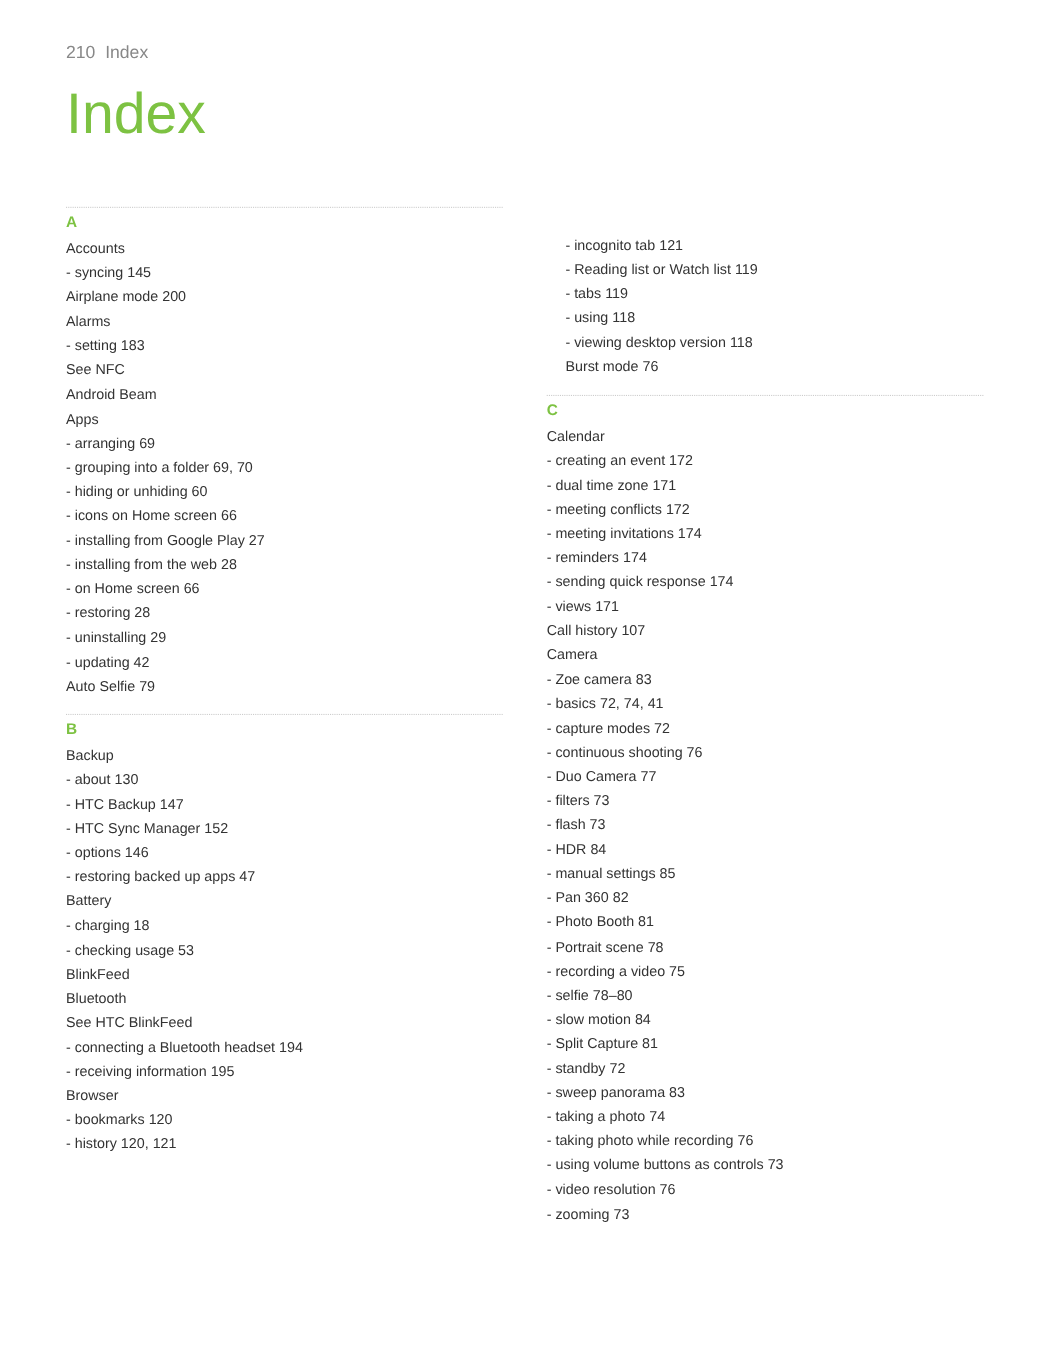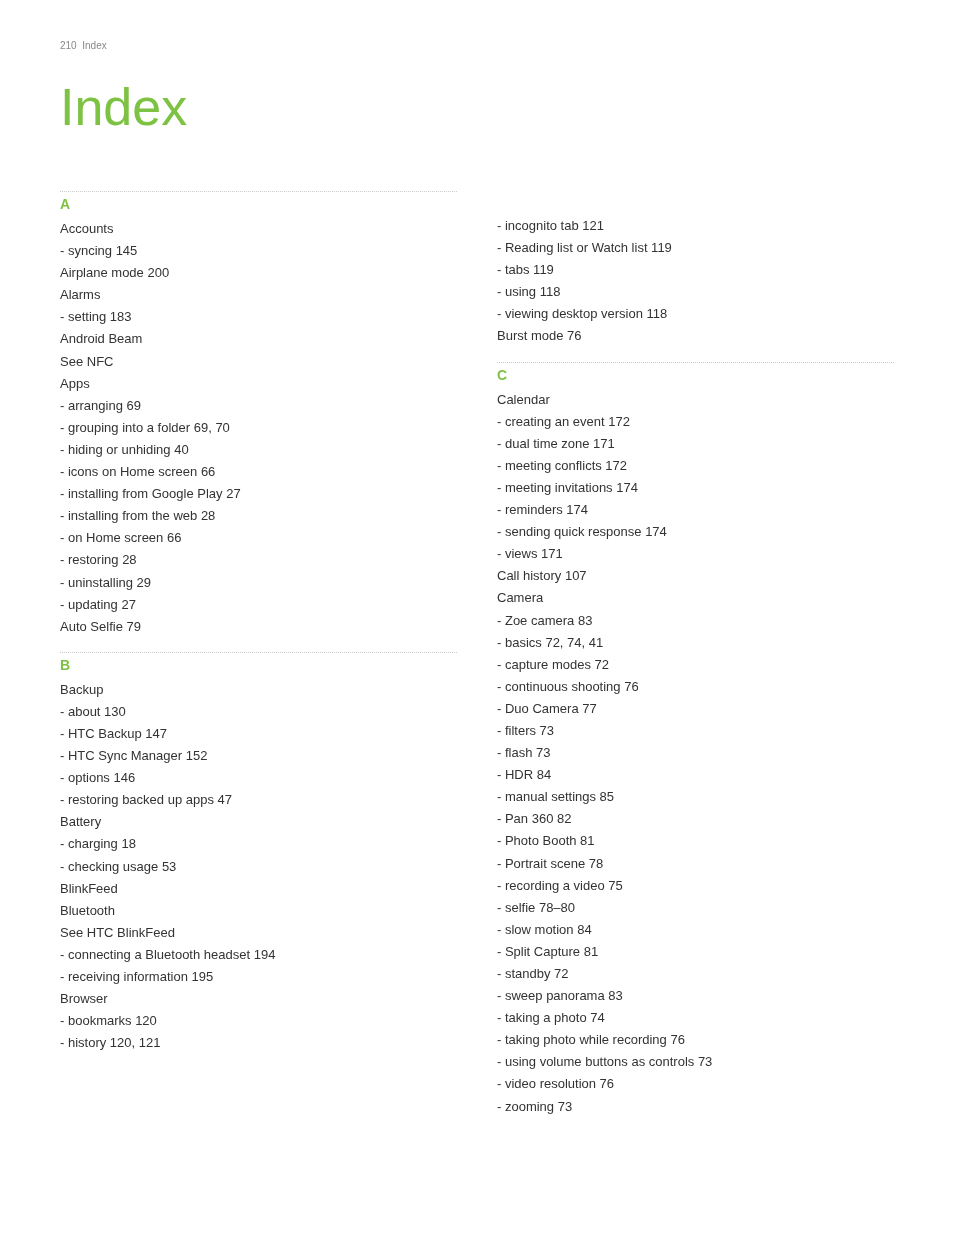--- a/index.html
+++ b/index.html
@@ -12,23 +12,23 @@
       background: #ffffff;
       font-family: Arial, sans-serif;
       font-size: 13px;
       color: #333333;
       width: 954px;
       min-height: 1235px;
       padding: 40px 60px;
     }
 
     .page-label {
-      font-size: 10px;
+      font-size: 16px;
       color: #888;
-      margin-bottom: 26px;
+      margin-bottom: 16px;
     }
 
     .page-title {
       font-size: 52px;
       color: #7dc242;
       font-weight: 300;
       margin-bottom: 50px;
       font-family: Arial, sans-serif;
     }
 
@@ -69,33 +69,33 @@
 
   <div class="column">
 
     <div>
       <div class="section-header">A</div>
       <div class="entry">Accounts</div>
       <div class="entry sub-item">- syncing  145</div>
       <div class="entry">Airplane mode  200</div>
       <div class="entry">Alarms</div>
       <div class="entry sub-item">- setting  183</div>
+      <div class="entry sub-item-indent">See NFC</div>
       <div class="entry">Android Beam</div>
-      <div class="entry sub-item-indent">See NFC</div>
       <div class="entry">Apps</div>
       <div class="entry sub-item">- arranging  69</div>
       <div class="entry sub-item">- grouping into a folder  69, 70</div>
-      <div class="entry sub-item">- hiding or unhiding  40</div>
+      <div class="entry sub-item">- hiding or unhiding  60</div>
       <div class="entry sub-item">- icons on Home screen  66</div>
       <div class="entry sub-item">- installing from Google Play  27</div>
       <div class="entry sub-item">- installing from the web  28</div>
       <div class="entry sub-item">- on Home screen  66</div>
       <div class="entry sub-item">- restoring  28</div>
       <div class="entry sub-item">- uninstalling  29</div>
-      <div class="entry sub-item">- updating  27</div>
+      <div class="entry sub-item">- updating  42</div>
       <div class="entry">Auto Selfie  79</div>
     </div>
 
     <div style="margin-top: 14px;">
       <div class="section-header">B</div>
       <div class="entry">Backup</div>
       <div class="entry sub-item">- about  130</div>
       <div class="entry sub-item">- HTC Backup  147</div>
       <div class="entry sub-item">- HTC Sync Manager  152</div>
       <div class="entry sub-item">- options  146</div>
@@ -110,21 +110,21 @@
       <div class="entry sub-item">- receiving information  195</div>
       <div class="entry">Browser</div>
       <div class="entry sub-item">- bookmarks  120</div>
       <div class="entry sub-item">- history  120, 121</div>
     </div>
 
   </div>
 
   <div class="column">
 
-    <div style="margin-top: 28px;">
+    <div style="margin-top: 28px; margin-left: 17px;">
       <div class="entry sub-item">- incognito tab  121</div>
       <div class="entry sub-item">- Reading list or Watch list  119</div>
       <div class="entry sub-item">- tabs  119</div>
       <div class="entry sub-item">- using  118</div>
       <div class="entry sub-item">- viewing desktop version  118</div>
       <div class="entry">Burst mode  76</div>
     </div>
 
     <div style="margin-top: 14px;">
       <div class="section-header">C</div>

